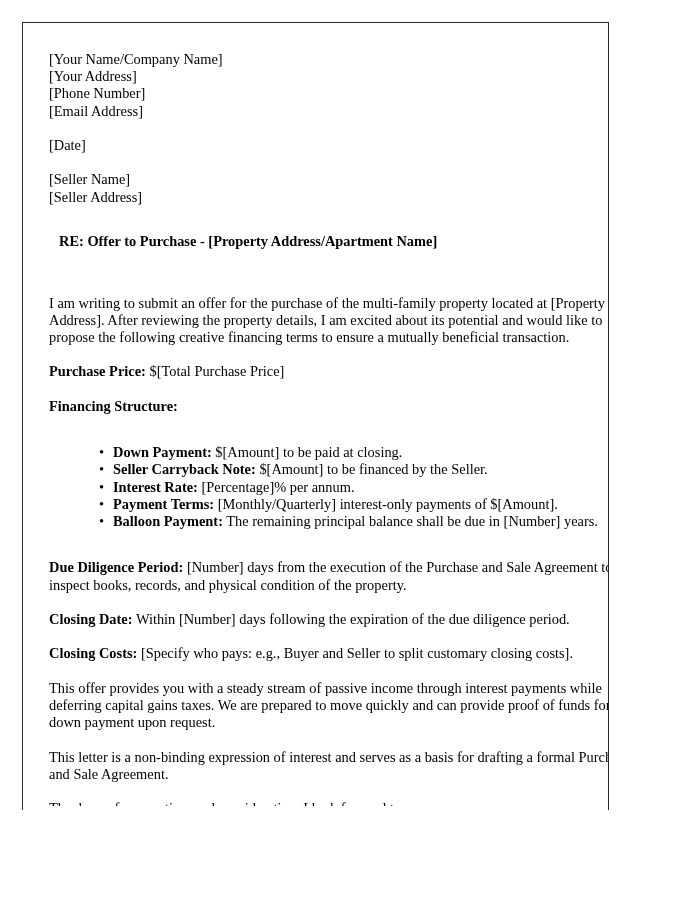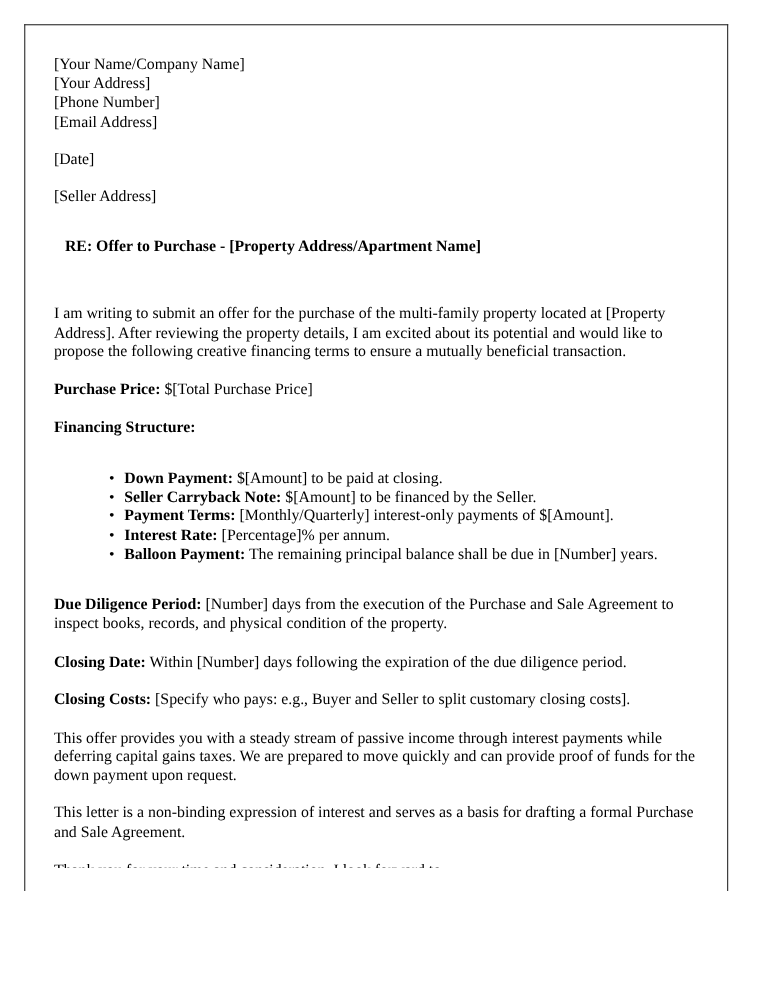--- a/index.html
+++ b/index.html
@@ -14,21 +14,21 @@
     color: #000000;
     overflow: hidden;
     position: relative;
   }
 
   
   .page-sheet {
     position: absolute;
     left: 22px;
     top: 22px;
-    width: 640px;
+    width: 587px;
     height: 788px;
     box-sizing: border-box;
     border-left: 1.5px solid #2b2b2b;
     border-right: 1.5px solid #2b2b2b;
     border-top: 1.5px solid #2b2b2b;
     border-bottom: none;
     background: #ffffff;
     overflow: hidden;
   }
 
@@ -117,20 +117,21 @@
       <span class="addr-line">[Email Address]</span>
     </div>
 
     <span class="spacer-line"></span>
 
     <p class="para">[Date]</p>
 
     <span class="spacer-line"></span>
 
     <div class="addr-block">
+      <span class="addr-line">[Seller Name]</span>
       <span class="addr-line">[Seller Address]</span>
     </div>
 
     <span class="spacer-line"></span>
 
     <p class="subject-line">RE: Offer to Purchase - [Property Address/Apartment Name]</p>
 
     <span class="spacer-line"></span>
 
 
@@ -144,22 +145,22 @@
 
     <span class="spacer-line"></span>
 
     <p class="para b">Financing Structure:</p>
 
     <span class="spacer-line"></span>
 
     <ul class="terms">
       <li><span class="b">Down Payment:</span> <span>$[Amount] to be paid at closing.</span></li>
       <li><span class="b">Seller Carryback Note:</span> <span>$[Amount] to be financed by the Seller.</span></li>
+      <li><span class="b">Interest Rate:</span> <span>[Percentage]% per annum.</span></li>
       <li><span class="b">Payment Terms:</span> <span>[Monthly/Quarterly] interest-only payments of $[Amount].</span></li>
-      <li><span class="b">Interest Rate:</span> <span>[Percentage]% per annum.</span></li>
       <li><span class="b">Balloon Payment:</span> <span>The remaining principal balance shall be due in [Number] years.</span></li>
     </ul>
 
     <span class="spacer-line"></span>
 
     <p class="para"><span class="b">Due Diligence Period:</span> <span>[Number] days from the execution of the Purchase and Sale Agreement to inspect books, records, and physical condition of the property.</span></p>
 
     <span class="spacer-line"></span>
 
     <p class="para"><span class="b">Closing Date:</span> <span>Within [Number] days following the expiration of the due diligence period.</span></p>

